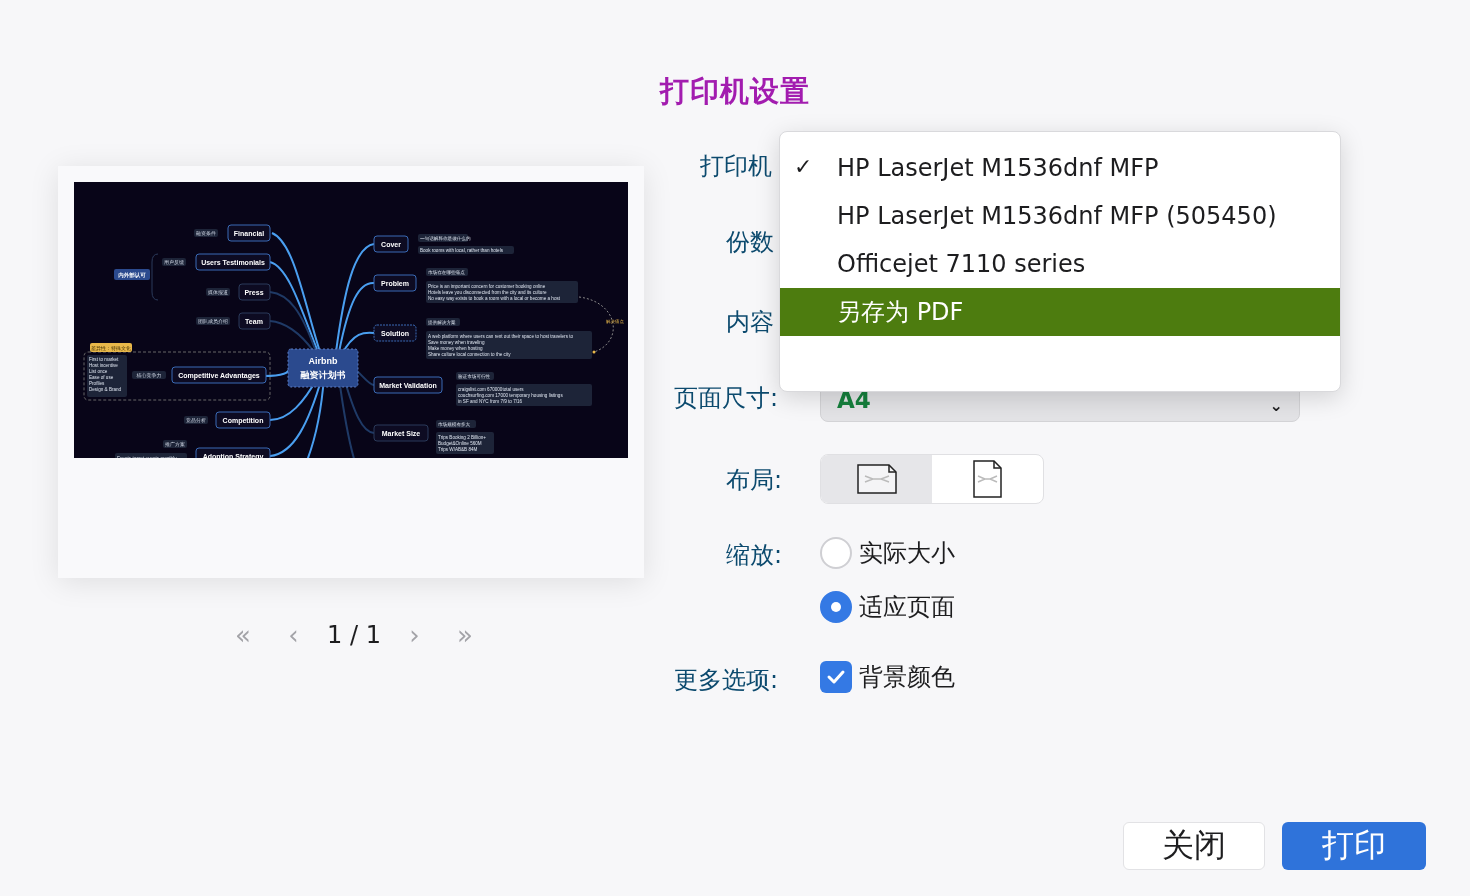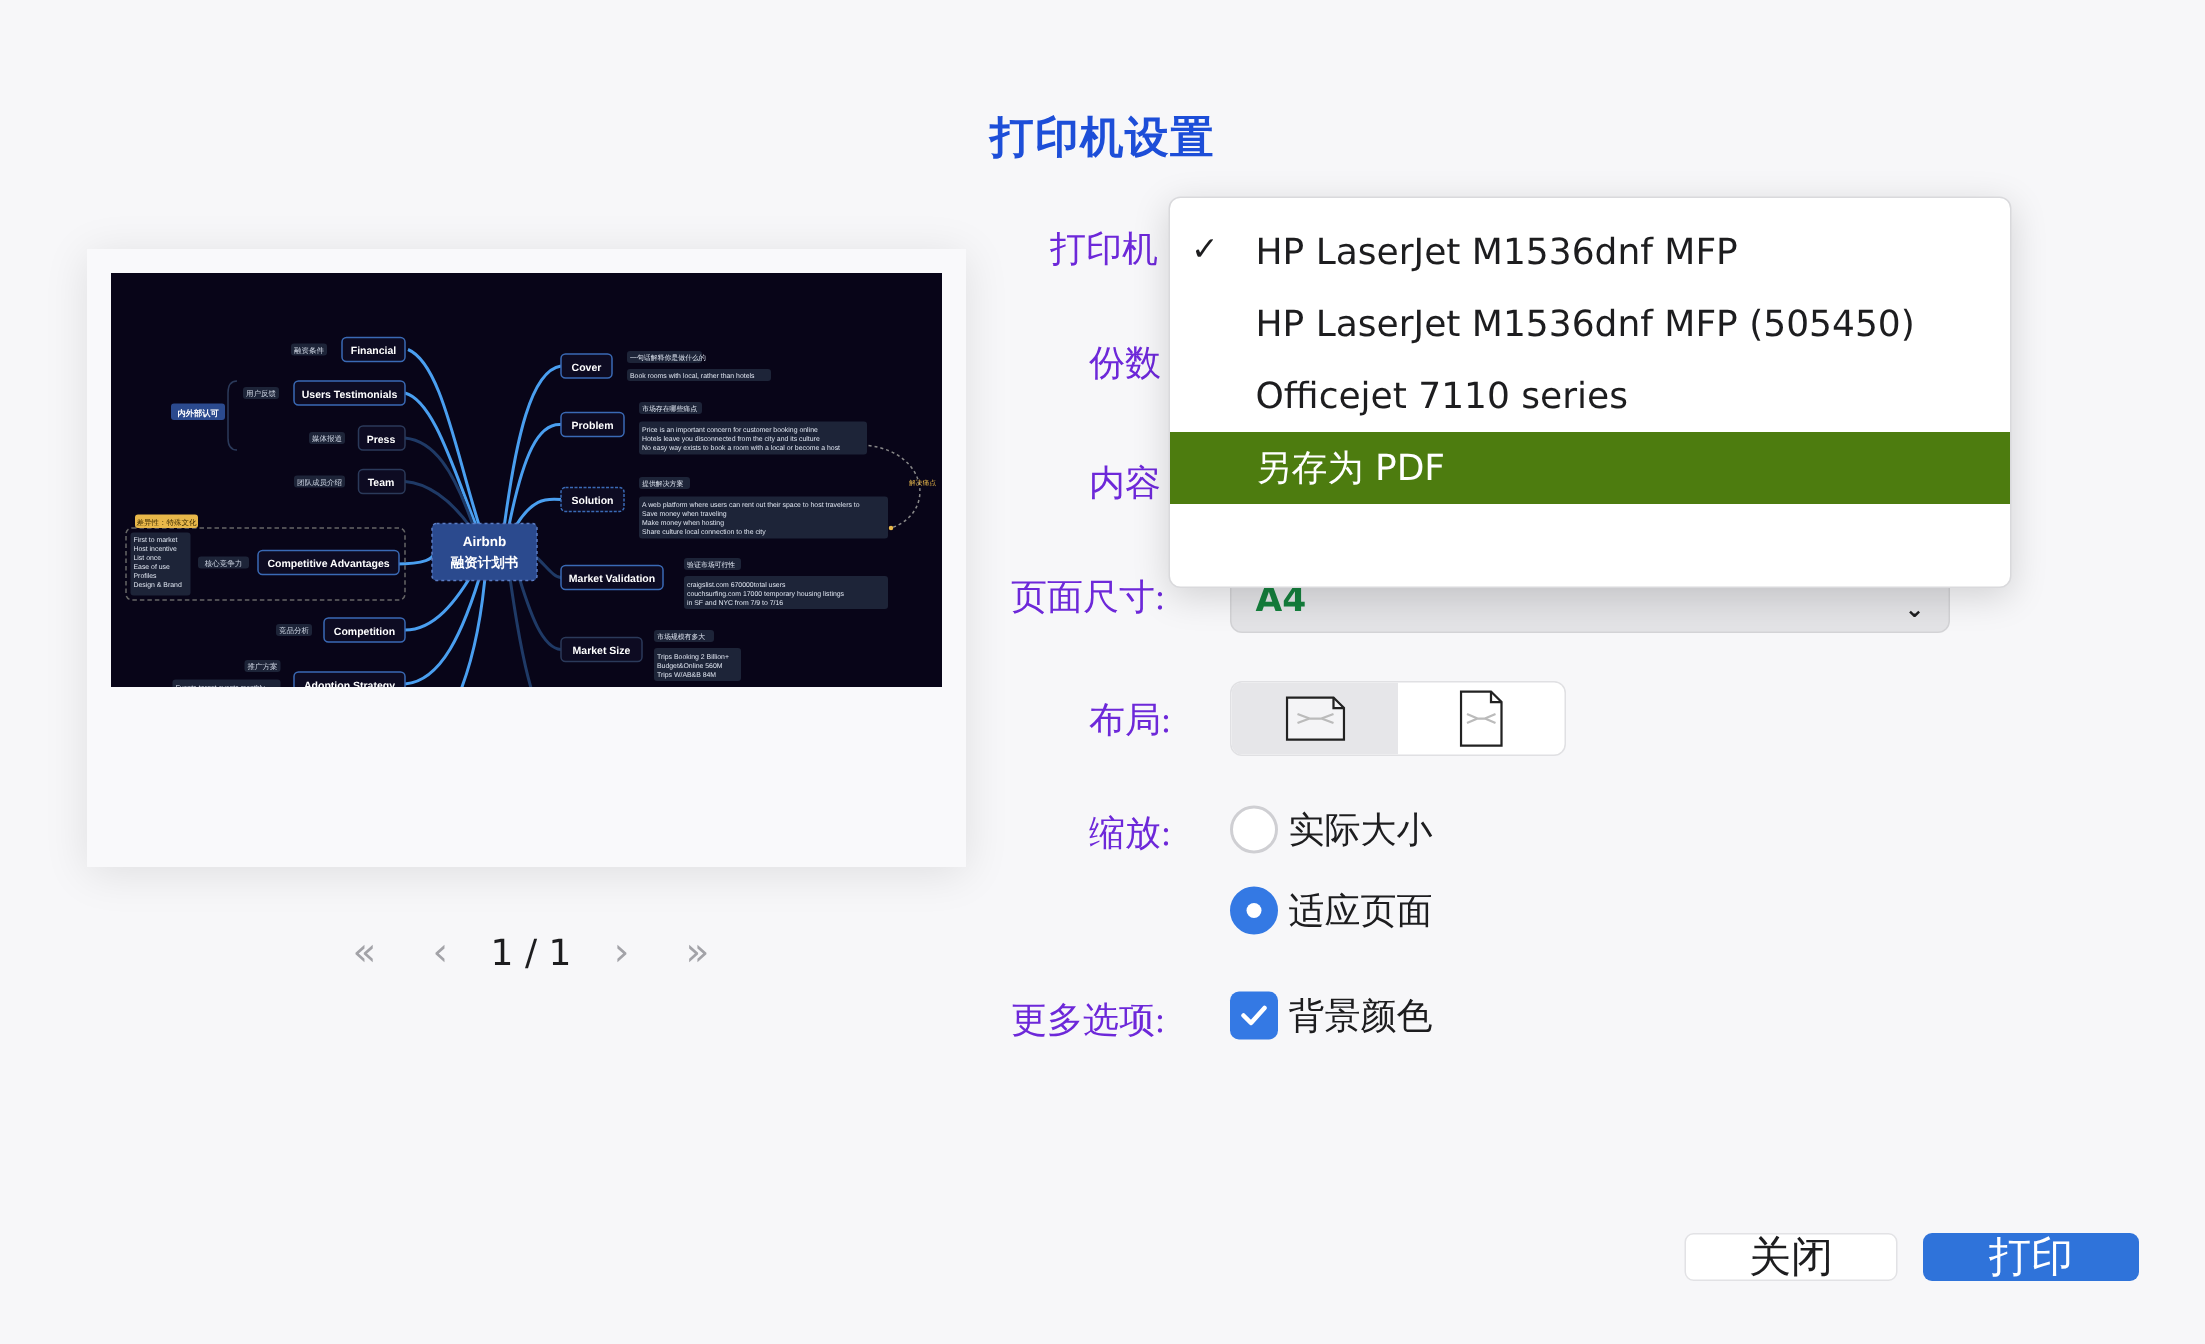--- a/index.html
+++ b/index.html
@@ -5,21 +5,21 @@
   * { box-sizing: border-box; margin: 0; padding: 0; }
   html, body { width: 1470px; height: 896px; overflow: hidden; }
   body {
     background: #f7f7f9;
     font-family: "DejaVu Sans", "Liberation Sans", sans-serif;
     color: #1d1d1f;
     position: relative;
   }
   .title {
     position: absolute; left: 0; right: 0; top: 72px;
-    text-align: center; font-size: 29px; font-weight: bold; color: #1d4ed8;
+    text-align: center; font-size: 29px; font-weight: bold; color: #a21caf;
     letter-spacing: 1px;
   }
   
   .preview-paper {
     position: absolute; left: 58px; top: 166px; width: 586px; height: 412px;
     background: #f9f9fb;
     box-shadow: 0 4px 28px rgba(0,0,0,0.10);
   }
   .preview-canvas {
     position: absolute; left: 16px; top: 16px; width: 554px; height: 276px;
@@ -28,21 +28,21 @@
   .preview-canvas svg { position: absolute; left: 0; top: 0; }
   .pager {
     position: absolute; top: 618px; left: 226px; width: 256px; height: 34px;
     display: flex; align-items: center; justify-content: space-between;
   }
   .pager .nav { color: #a3a3a8; font-size: 26px; width: 34px; text-align: center; cursor: pointer; font-family: "DejaVu Sans", sans-serif; }
   .pager .count { font-size: 24px; color: #1d1d1f; }
 
   
   .label {
-    position: absolute; font-size: 24px; color: #6d28d9; text-align: right; font-family: Liberation Serif, serif;
+    position: absolute; font-size: 24px; color: #0c4a6e; text-align: right;
   }
   .select {
     position: absolute; left: 820px; top: 380px; width: 480px; height: 42px;
     background: #e3e3e6; border: 1px solid #d3d3d6; border-radius: 8px;
     box-shadow: inset 0 1px 0 rgba(255,255,255,0.6);
   }
   .select .value { position: absolute; left: 16px; top: 6px; font-size: 23px; font-weight: bold; color: #15803d; text-align: center; }
   .select .chev { position: absolute; right: 16px; top: 2px; font-size: 16px; line-height: 15px; color: #1d1d1f; text-align: center; font-weight: bold; }
 
   .layout-group {
@@ -54,21 +54,21 @@
   .layout-btn.active { background: #e6e6e9; }
 
   .radio-row { position: absolute; left: 820px; display: flex; align-items: center; cursor: pointer; }
   .radio { width: 32px; height: 32px; border-radius: 50%; border: 2px solid #cfcfd3; background: #fff; position: relative; }
   .radio.checked { background: #3479e4; border-color: #3479e4; }
   .radio.checked::after { content: ""; position: absolute; left: 9px; top: 9px; width: 10px; height: 10px; border-radius: 50%; background: #fff; }
   .opt-text { margin-left: 7px; font-size: 24px; color: #1d1d1f; }
   .checkbox { width: 32px; height: 32px; border-radius: 6px; background: #3479e4; display: flex; align-items: center; justify-content: center; }
 
   .btn {
-    position: absolute; top: 822px; height: 32px; border-radius: 6px; font-size: 28px;
+    position: absolute; top: 822px; height: 48px; border-radius: 6px; font-size: 32px;
     display: flex; align-items: center; justify-content: center; cursor: pointer;
   }
   .btn-close { left: 1123px; width: 142px; background: #fff; border: 1px solid #e2e2e5; color: #1d1d1f; }
   .btn-print { left: 1282px; width: 144px; background: #2f73da; color: #fff; }
 
   
   .dropdown {
     position: absolute; left: 779px; top: 131px; width: 562px; height: 261px;
     background: #fff; border: 1px solid #d9d9dc; border-radius: 8px;
     box-shadow: 0 6px 24px rgba(0,0,0,0.15);

